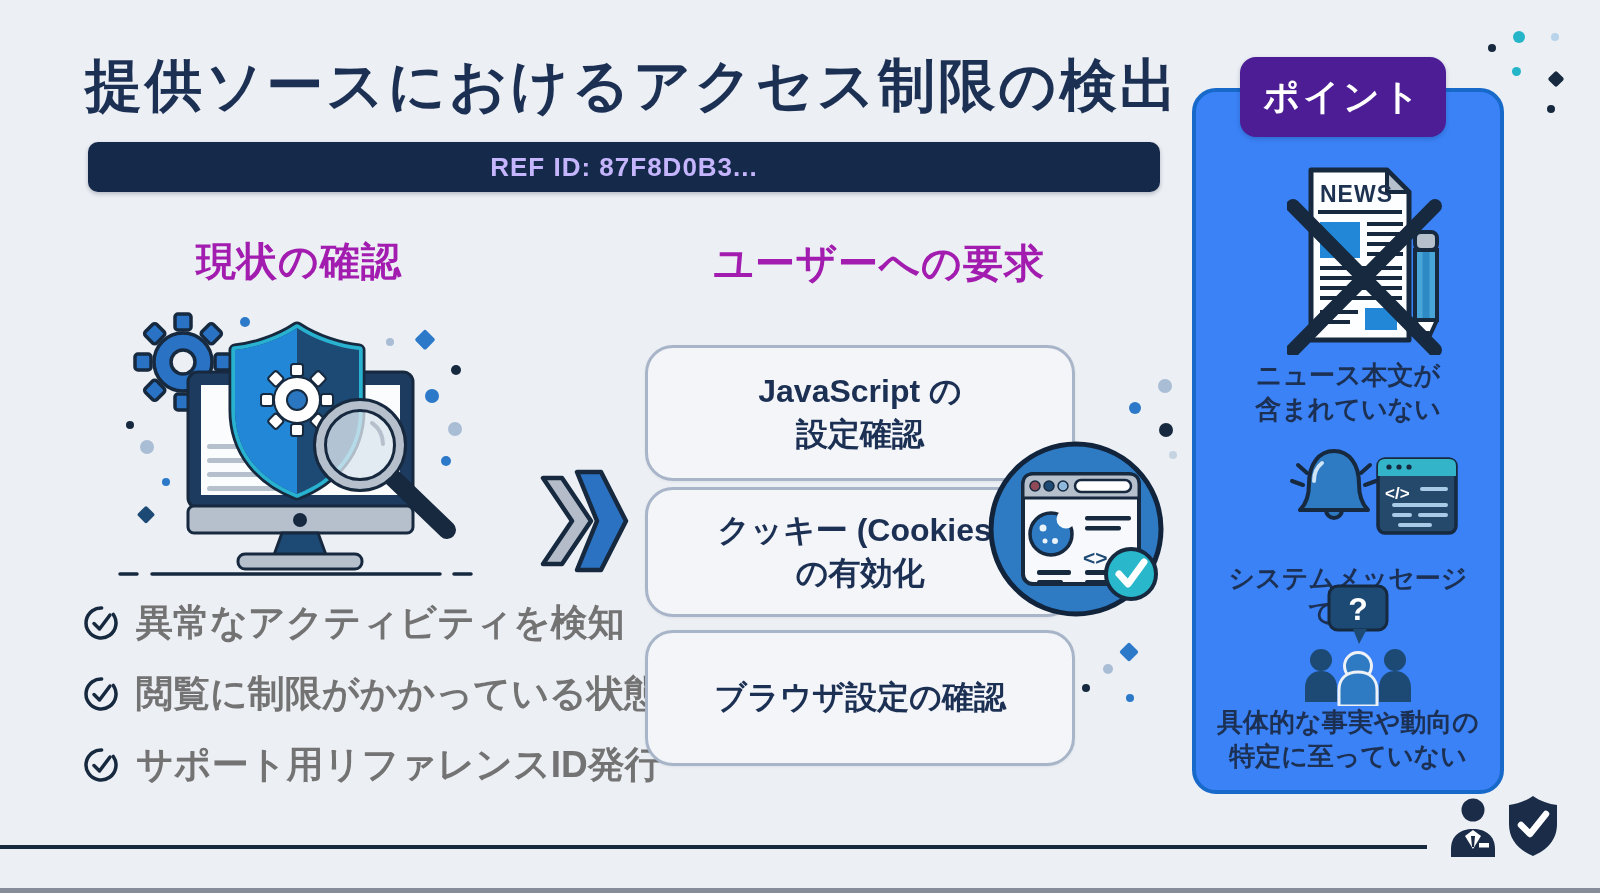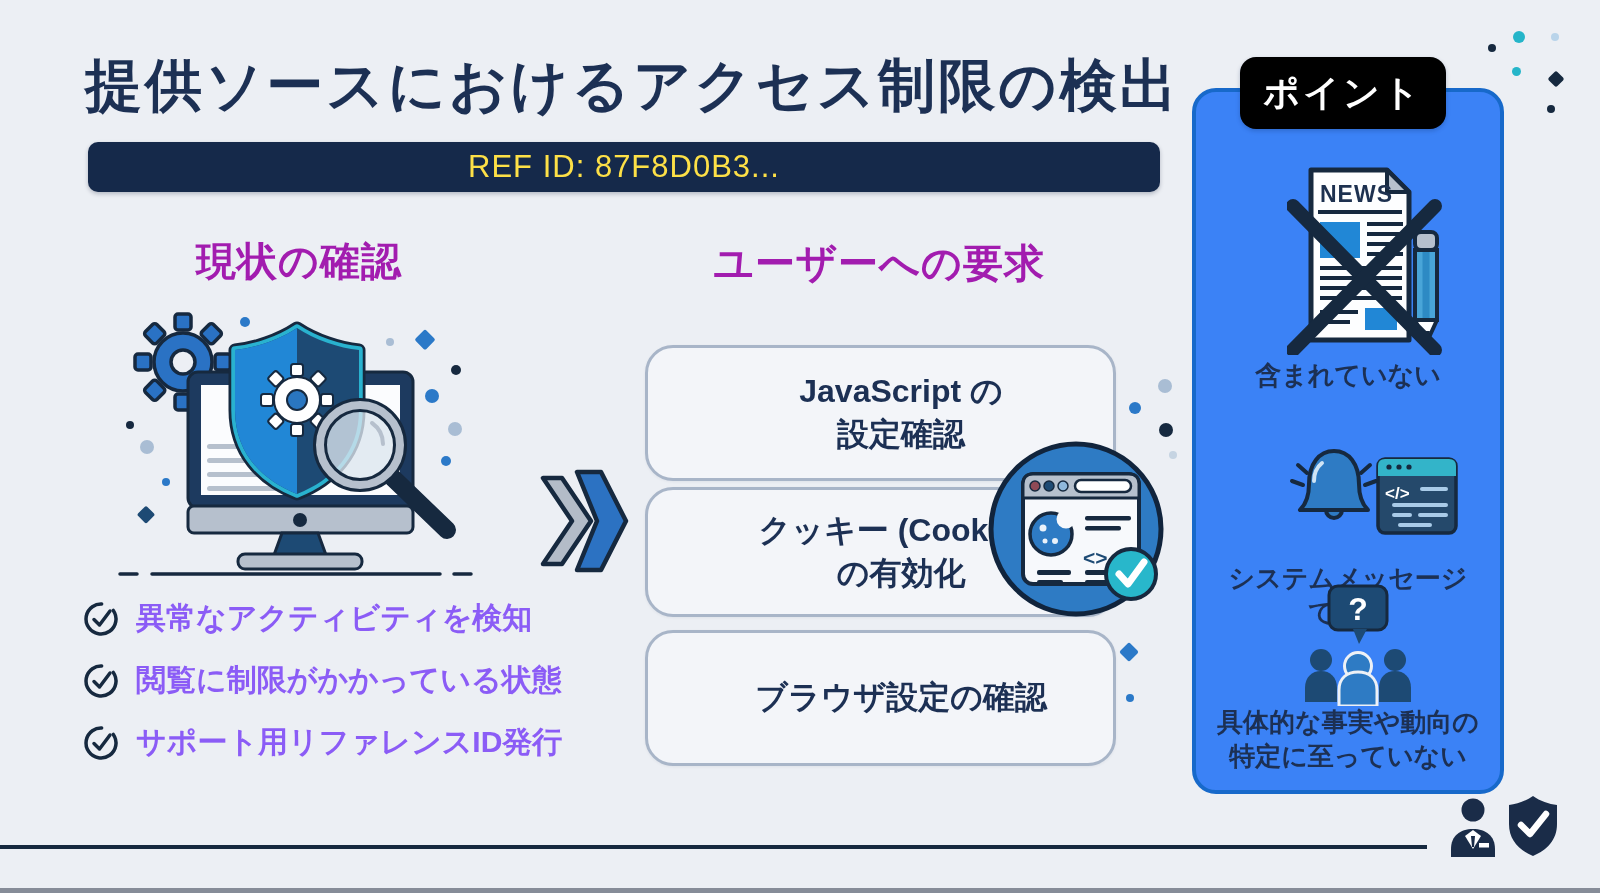--- a/index.html
+++ b/index.html
@@ -2,47 +2,47 @@
 <html><head>
 <meta charset="utf-8">
 <style>
   html,body{margin:0;padding:0;}
   body{font-family:"Liberation Sans","DejaVu Sans",sans-serif;background:#d8dbe2;}
   .stage{position:relative;width:1600px;height:893px;background:#ecEff4;background:#eceff4;overflow:hidden;margin:0 auto;}
 
   
   .title{position:absolute;left:85px;top:48px;width:1100px;font-size:57px;font-weight:bold;letter-spacing:3px;color:#1c3054;white-space:nowrap;}
   .ref-bar{position:absolute;left:88px;top:142px;width:1072px;height:50px;background:#15294a;border-radius:10px;display:flex;align-items:center;justify-content:center;box-shadow:0 2px 4px rgba(10,25,50,.25);}
-  .ref-bar span{color:#fde047;font-size:31px;font-weight:normal;letter-spacing:1px;}
+  .ref-bar span{color:#c4b5fd;font-size:26px;font-weight:bold;letter-spacing:1px;}
 
   
   .col-heading{position:absolute;font-size:40px;font-weight:bold;color:#a21caf;text-align:center;letter-spacing:1px;white-space:nowrap;}
   .heading-left{left:99px;top:234px;width:400px;}
   .heading-mid{left:679px;top:236px;width:400px;}
 
   
   .illu{position:absolute;left:75px;top:292px;}
   .chevrons{position:absolute;left:527px;top:448px;}
   .cookie-circle{position:absolute;left:985px;top:438px;z-index:4;}
 
   
   .checklist{position:absolute;left:82px;top:598px;display:flex;flex-direction:column;gap:21px;}
   .check-row{display:flex;align-items:center;gap:16px;}
-  .check-row .lbl{font-size:30px;font-weight:bold;color:#8b5cf6;white-space:nowrap;}
-
-  
-  .req-box{position:absolute;left:645px;width:424px;background:#f3f5f9;border:3.5px solid #a8b5c8;border-radius:28px;display:flex;flex-direction:column;align-items:center;justify-content:center;z-index:2;box-shadow:0 1px 3px rgba(20,40,70,.06);padding-left:41px;}
+  .check-row .lbl{font-size:37px;font-weight:bold;color:#737373;white-space:nowrap;}
+
+  
+  .req-box{position:absolute;left:645px;width:424px;background:#f3f5f9;border:3.5px solid #a8b5c8;border-radius:28px;display:flex;flex-direction:column;align-items:center;justify-content:center;z-index:2;box-shadow:0 1px 3px rgba(20,40,70,.06);}
   .req-box .line{display:block;font-size:32px;font-weight:bold;color:#1c3054;line-height:1.35;text-align:center;}
   .box-1{top:345px;height:130px;}
   .box-2{top:487px;height:124px;}
   .box-3{top:630px;height:130px;}
 
   
   .panel{position:absolute;left:1192px;top:88px;width:304px;height:698px;background:#3b82f6;border:4px solid #1769ca;border-radius:24px;z-index:2;}
-  .badge{position:absolute;left:1240px;top:57px;width:206px;height:72px;background:#000000;border-radius:16px;display:flex;align-items:center;justify-content:center;z-index:5;box-shadow:0 2px 4px rgba(10,40,90,.25);}
+  .badge{position:absolute;left:1240px;top:57px;width:206px;height:80px;background:#4c1d95;border-radius:16px;display:flex;align-items:center;justify-content:center;z-index:5;box-shadow:0 2px 4px rgba(10,40,90,.25);}
   .badge span{color:#fff;font-size:36px;font-weight:bold;letter-spacing:3px;}
   .panel .p-icon{position:absolute;}
   .panel .p-text{position:absolute;left:0;width:100%;text-align:center;font-size:26px;font-weight:bold;color:#1c3054;line-height:1.32;}
   .panel .p-text .line{display:block;}
 
   
   .bottom-rule{position:absolute;left:0;top:845px;width:1427px;height:4px;background:#16293f;}
   .bottom-strip{position:absolute;left:0;top:888px;width:1600px;height:5px;background:#868c98;}
   .corner-person{position:absolute;left:1448px;top:797px;}
   .corner-shield{position:absolute;left:1504px;top:793px;}
@@ -243,20 +243,21 @@
         <rect x="128" y="72" width="22" height="18" rx="6" fill="#b6c0cd" stroke="#16293f" stroke-width="4"></rect>
         <rect x="128" y="90" width="22" height="70" fill="#49a5d8" stroke="#16293f" stroke-width="4"></rect>
         <line x1="139" y1="92" x2="139" y2="158" stroke="#2d8ac4" stroke-width="7"></line>
         <polygon points="128,160 150,160 139,184" fill="#fdfeff" stroke="#16293f" stroke-width="4" stroke-linejoin="round"></polygon>
         <polygon points="135,171 143,171 139,181" fill="#16293f"></polygon>
       </g>
       <line x1="6" y1="46" x2="148" y2="190" stroke="#16293f" stroke-width="14" stroke-linecap="round"></line>
       <line x1="148" y1="46" x2="6" y2="190" stroke="#16293f" stroke-width="14" stroke-linecap="round"></line>
     </svg>
     <div class="p-text" style="top:266px;">
+      <span class="line">ニュース本文が</span>
       <span class="line">含まれていない</span>
     </div>
 
     <svg class="p-icon" style="left:88px;top:347px;" width="178" height="108" viewBox="0 0 178 108">
       <g stroke="#16293f" stroke-width="4" stroke-linecap="round">
         <line x1="14" y1="26" x2="23" y2="34"></line>
         <line x1="8" y1="42" x2="19" y2="46"></line>
         <line x1="86" y1="26" x2="77" y2="34"></line>
         <line x1="92" y1="42" x2="81" y2="46"></line>
       </g>

